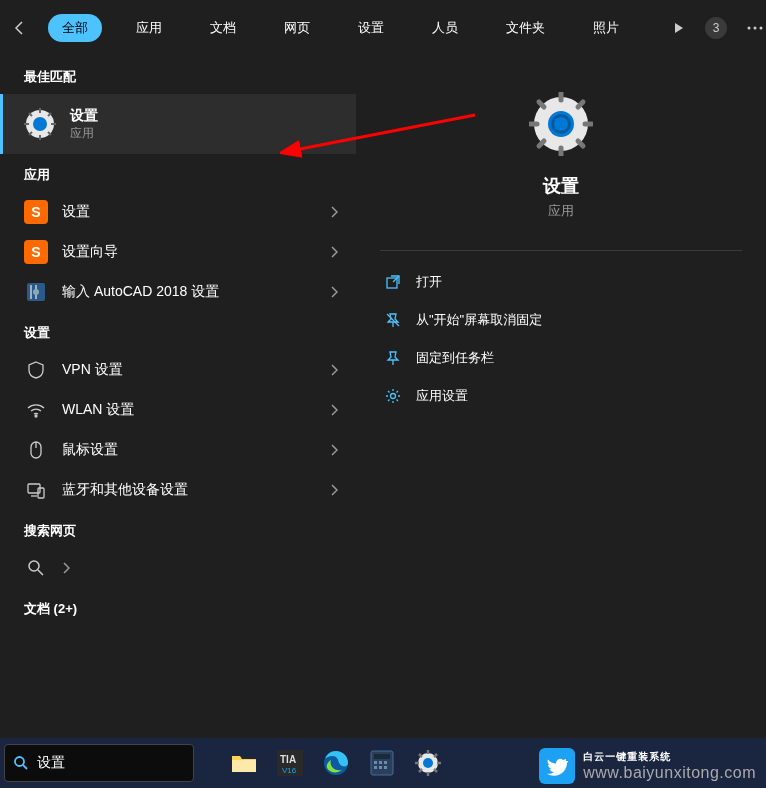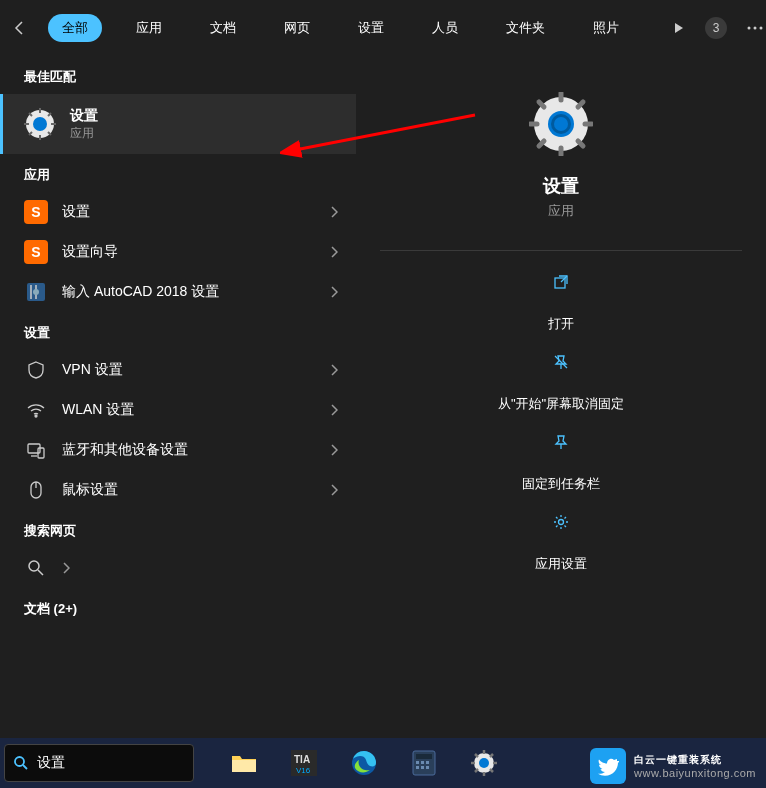--- a/index.html
+++ b/index.html
@@ -31,39 +31,39 @@
   .result-sub { font-size: 12px; color: #999; }
   .result-chevron { color: #999; margin-right: 6px; }
   
   .right-hero { text-align: center; padding: 20px 0 12px; }
   .hero-icon { width: 64px; height: 64px; margin: 0 auto 18px; }
   .hero-title { font-size: 18px; font-weight: 600; margin-bottom: 4px; }
   .hero-sub { font-size: 13px; color: #999; }
   
   .right-sep { border: none; border-top: 1px solid #3a3a3a; margin: 18px 0 12px; }
   
-  .action-item { display: flex; align-items: center; padding: 10px 4px; cursor: pointer; gap: 24px; flex-direction: column; }
+  .action-item { display: flex; align-items: center; padding: 10px 4px; cursor: pointer; gap: 14px; }
   .action-icon { width: 18px; height: 18px; display: flex; align-items: center; justify-content: center; color: #4cc2ff; }
   .action-label { font-size: 13px; color: #fff; }
   
   .search-hint-sub { color: #888; }
   
   
   .taskbar { position: absolute; bottom: 0; left: 0; width: 766px; height: 50px; background: linear-gradient(180deg, #1a2540 0%, #1a2540 100%); display: flex; align-items: center; }
   .searchbox { margin-left: 4px; width: 190px; height: 38px; background: #0c0c0c; border: 1px solid #444; border-radius: 4px; display: flex; align-items: center; padding: 0 8px; gap: 8px; }
   .searchbox-icon { color: #4cc2ff; }
   .searchbox input { background: transparent; border: none; outline: none; color: #fff; font-size: 14px; flex: 1; }
-  .tb-icons { display: flex; align-items: center; gap: 16px; margin-left: 28px;}
+  .tb-icons { display: flex; align-items: center; gap: 2px; margin-left: 28px;}
   .tb-icon { width: 44px; height: 46px; display: flex; align-items: center; justify-content: center; cursor: pointer; }
   
   .watermark { position: absolute; right: 10px; bottom: 4px; display: flex; align-items: center; gap: 8px; }
   .wm-logo { width: 36px; height: 36px; background: #1da1f2; border-radius: 6px; display:flex; align-items:center; justify-content:center;}
   .wm-text { color: #fff; }
   .wm-title { font-size: 10px; font-weight: 600; letter-spacing: 1px;}
-  .wm-url { font-size: 11px; color: #aaa; letter-spacing: 0.5px;}
+  .wm-url { font-size: 16px; color: #aaa; letter-spacing: 0.5px;}
   
   
   .arrow { position: absolute; top: 110px; left: 280px; width: 200px; height: 60px; pointer-events: none; }
   
   
   svg { display: block; }
   
   .sogou-icon { background: #ff6a00; border-radius: 4px; color:#fff; font-weight:bold; font-size:14px; display:flex; align-items:center; justify-content:center;}
   
 </style>
@@ -201,43 +201,43 @@
           </div>
         <div class="result-chevron">
             <svg width="8" height="12" viewBox="0 0 8 12">
               <path d="M2 1 L7 6 L2 11" stroke="currentColor" stroke-width="1.5" fill="none"></path>
             </svg>
           </div>
       </div>
       <div class="result-item">
         <div class="result-icon">
             <svg width="20" height="20" viewBox="0 0 20 20" stroke="#ccc" fill="none" stroke-width="1.3">
+              <rect x="5" y="2" width="10" height="16" rx="5"></rect>
+              <line x1="10" y1="2" x2="10" y2="8"></line>
+            </svg>
+          </div>
+        <div class="result-text">
+            <div class="result-title">鼠标设置</div>
+          </div>
+        <div class="result-chevron">
+            <svg width="8" height="12" viewBox="0 0 8 12">
+              <path d="M2 1 L7 6 L2 11" stroke="currentColor" stroke-width="1.5" fill="none"></path>
+            </svg>
+          </div>
+      </div>
+      <div class="result-item">
+        <div class="result-icon">
+            <svg width="20" height="20" viewBox="0 0 20 20" stroke="#ccc" fill="none" stroke-width="1.3">
               <rect x="2" y="4" width="12" height="9" rx="1"></rect>
               <rect x="12" y="8" width="6" height="10" rx="1"></rect>
               <line x1="5" y1="16" x2="11" y2="16"></line>
             </svg>
           </div>
         <div class="result-text">
             <div class="result-title">蓝牙和其他设备设置</div>
-          </div>
-        <div class="result-chevron">
-            <svg width="8" height="12" viewBox="0 0 8 12">
-              <path d="M2 1 L7 6 L2 11" stroke="currentColor" stroke-width="1.5" fill="none"></path>
-            </svg>
-          </div>
-      </div>
-      <div class="result-item">
-        <div class="result-icon">
-            <svg width="20" height="20" viewBox="0 0 20 20" stroke="#ccc" fill="none" stroke-width="1.3">
-              <rect x="5" y="2" width="10" height="16" rx="5"></rect>
-              <line x1="10" y1="2" x2="10" y2="8"></line>
-            </svg>
-          </div>
-        <div class="result-text">
-            <div class="result-title">鼠标设置</div>
           </div>
         <div class="result-chevron">
             <svg width="8" height="12" viewBox="0 0 8 12">
               <path d="M2 1 L7 6 L2 11" stroke="currentColor" stroke-width="1.5" fill="none"></path>
             </svg>
           </div>
       </div>
 
       <div class="section-header">搜索网页</div>
 

